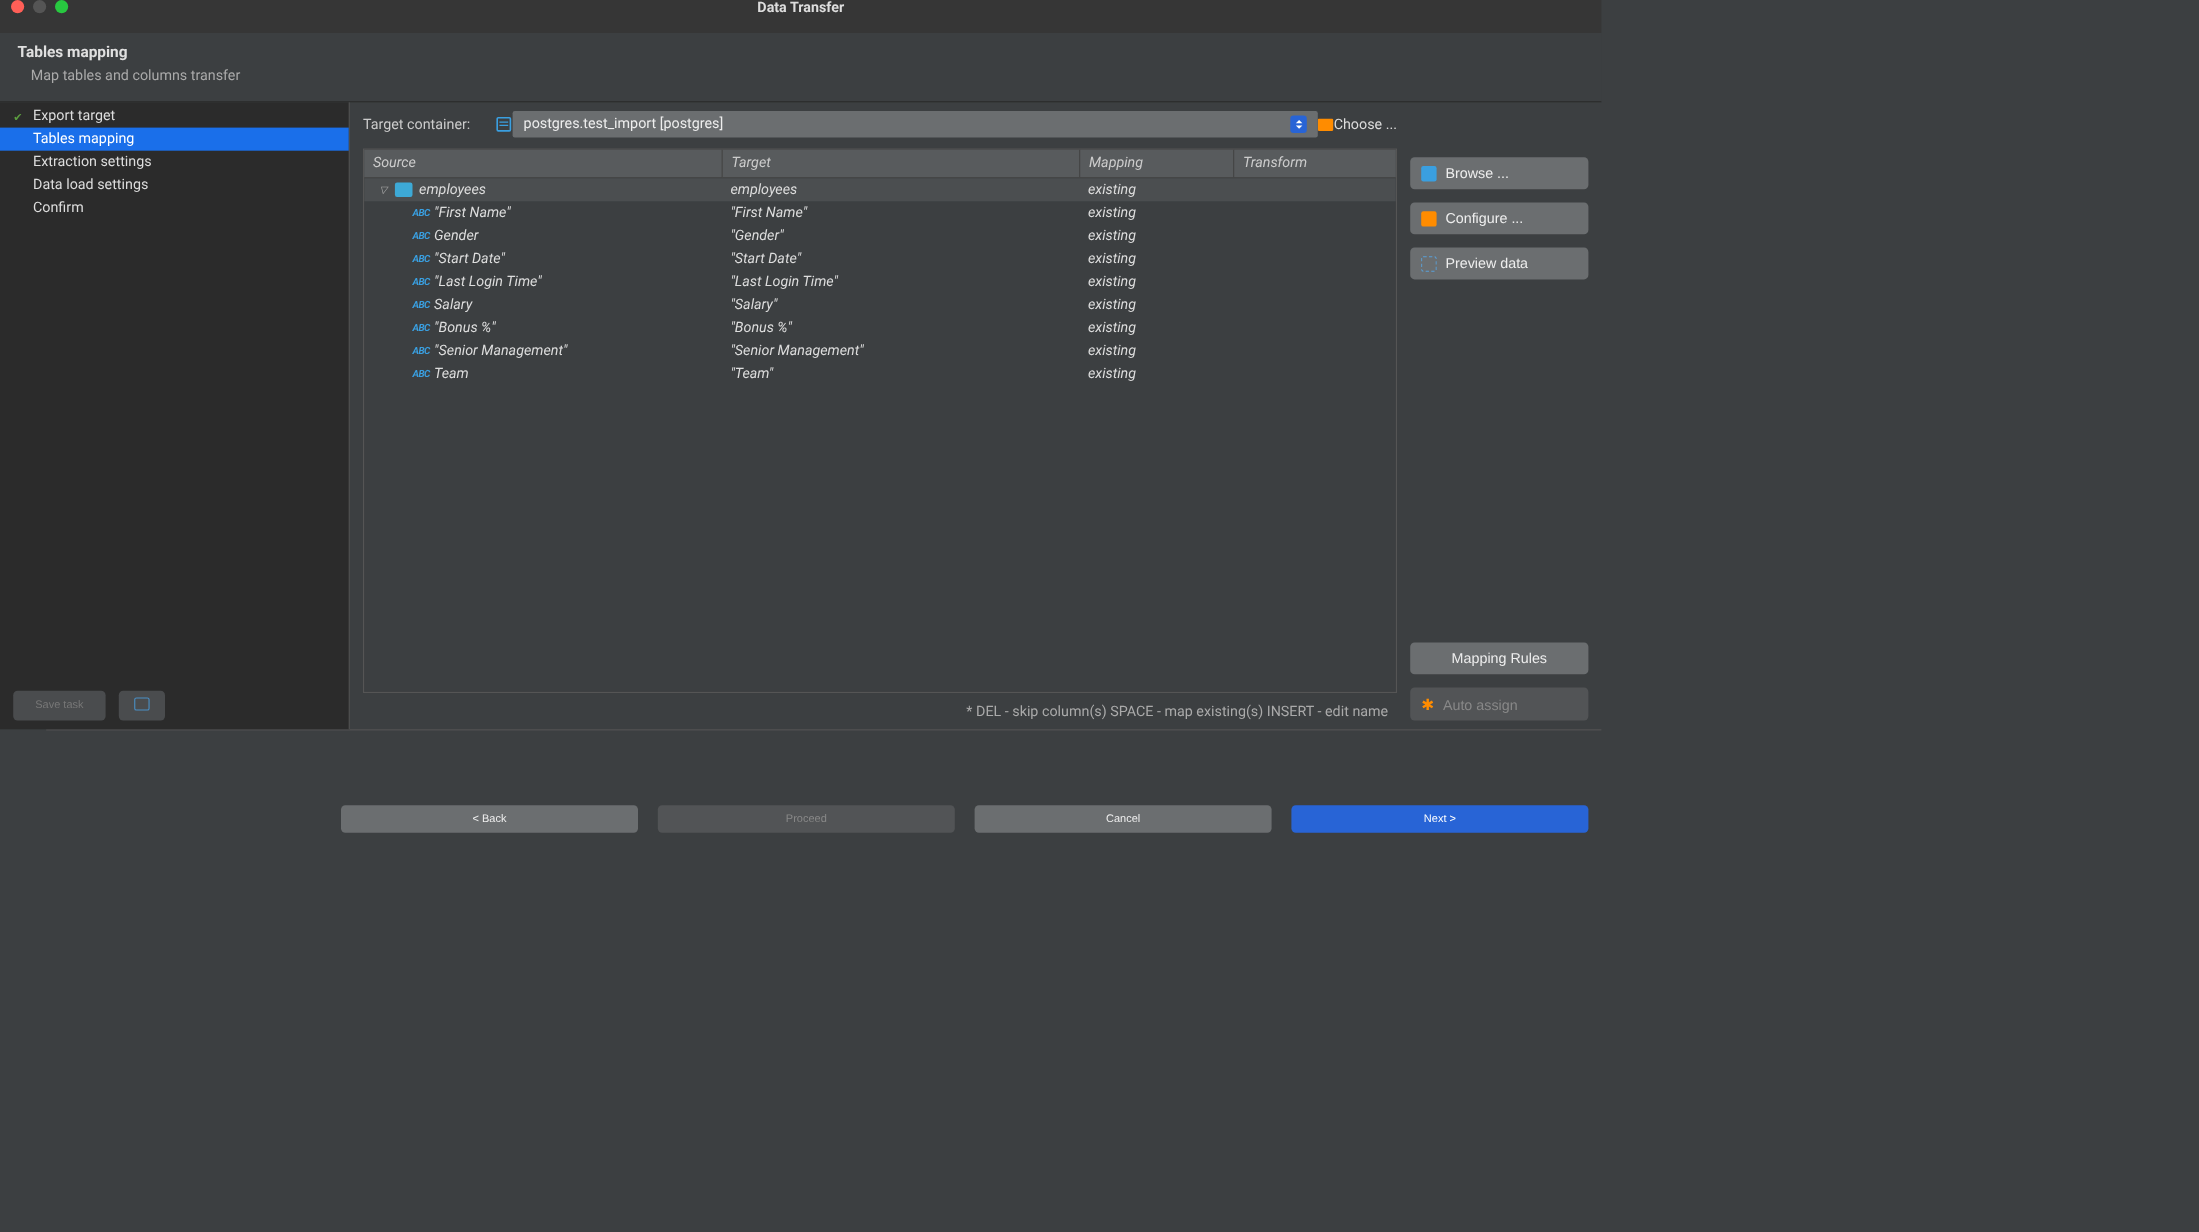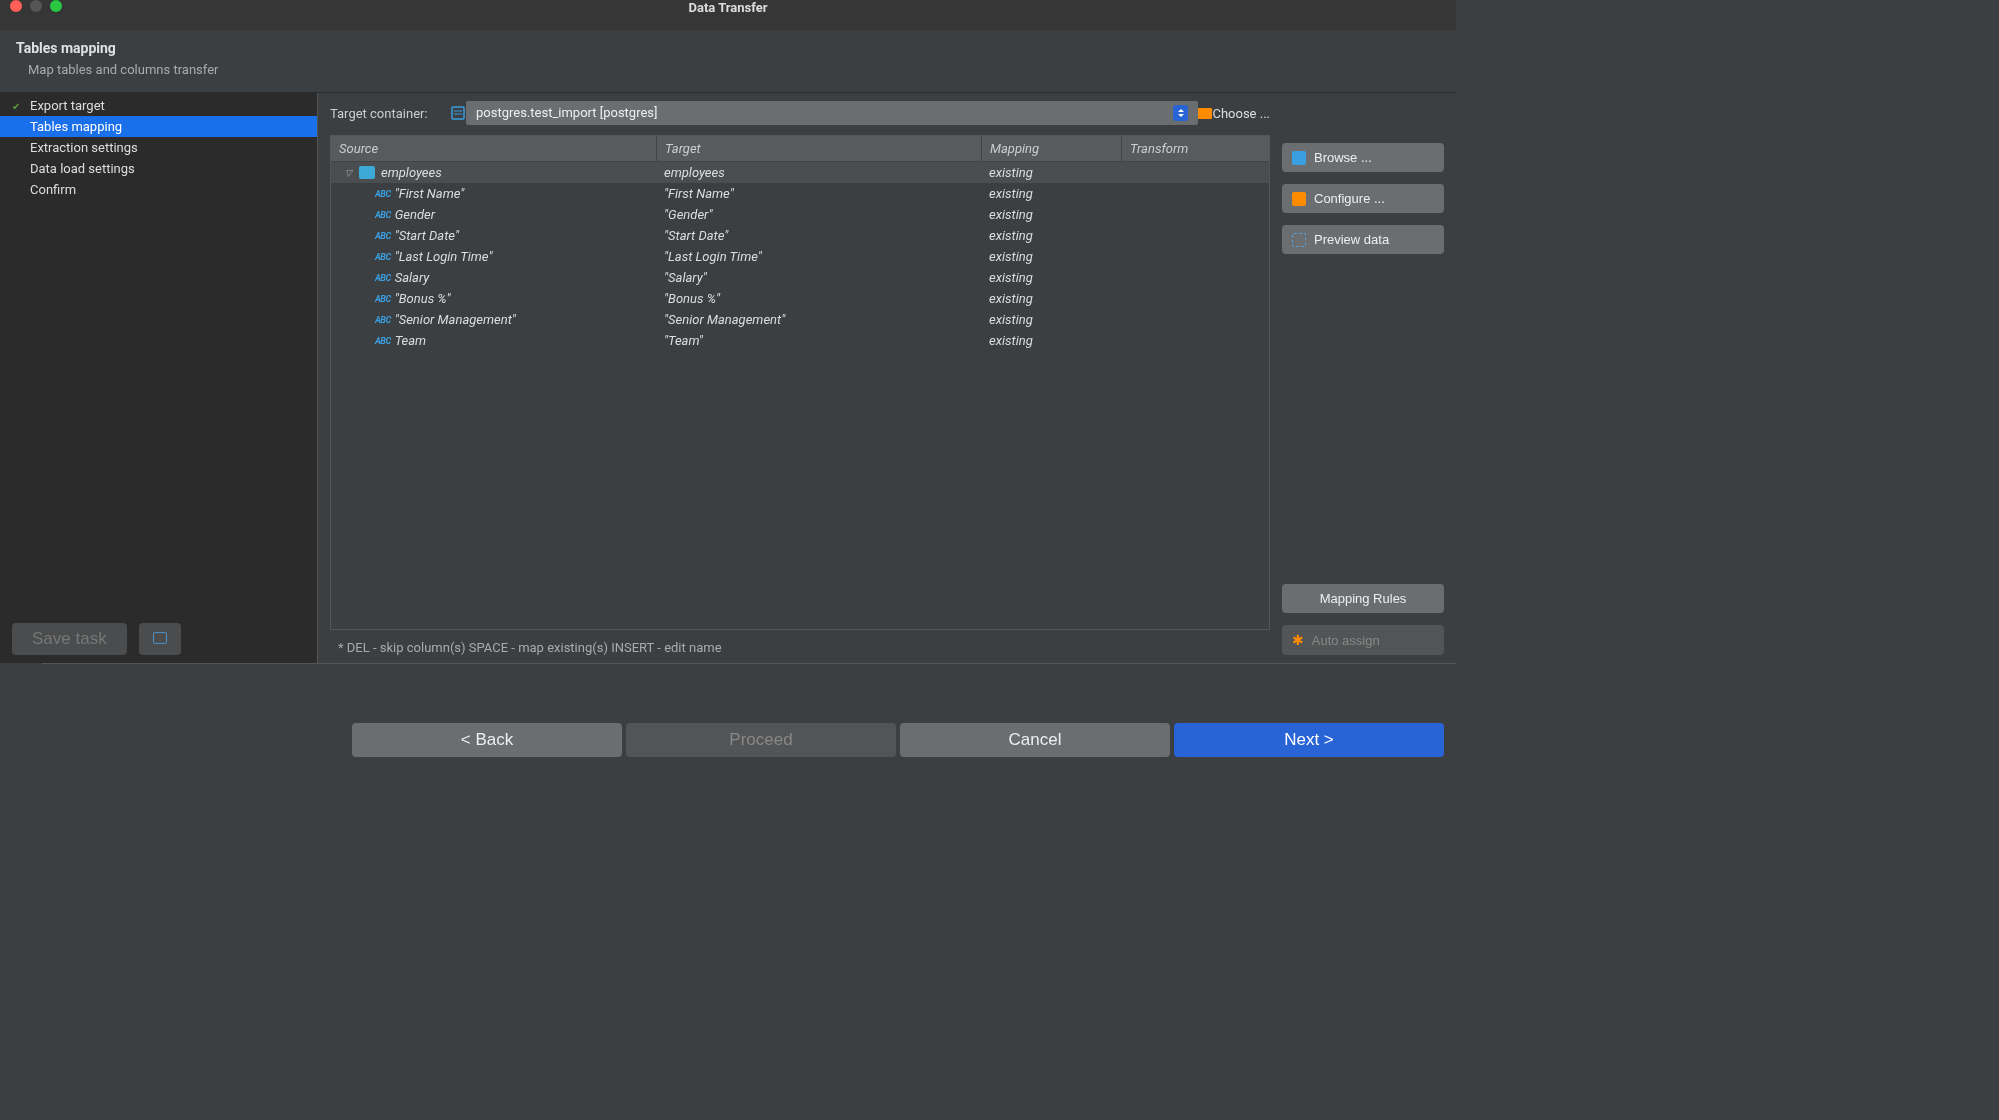--- a/index.html
+++ b/index.html
@@ -69,21 +69,21 @@
   padding: 8px 12px;
   display: flex;
   gap: 12px;
 }
 .btn {
   background: #5a5d5f;
   color: #ccc;
   border: none;
   border-radius: 4px;
   padding: 6px 20px;
-  font-size: 17px;
+  font-size: 10px;
   cursor: pointer;
 }
 .btn.disabled { background: #4a4c4e; color: #777; }
 .btn.icon-only { padding: 6px 14px; }
 .content {
   flex: 1;
   padding: 8px 12px;
   display: flex;
   gap: 12px;
 }
@@ -197,20 +197,21 @@
   color: #3a9fe0;
   font-size: 9px;
   font-weight: bold;
   margin-right: 4px;
   letter-spacing: -0.5px;
 }
 .hint {
   color: #aaa;
   font-size: 13px;
   padding: 10px 8px 0 8px;
+  text-align: right;
 }
 .right-panel {
   width: 162px;
   display: flex;
   flex-direction: column;
   gap: 12px;
   padding-top: 42px;
 }
 .right-btn {
   background: #6b6e70;
@@ -233,21 +234,21 @@
 .ic-orange { background: #ff8c00; }
 .ic-dash { border: 1px dashed #5aa0d8; }
 .ic-star { color: #ff8c00; font-size: 14px; }
 .footer {
   border-top: 1px solid #555;
   height: 118px;
   display: flex;
   align-items: flex-end;
   justify-content: flex-end;
   padding: 0 12px 24px 0;
-  gap: 4px;
+  gap: 18px;
   margin-left: 42px;
 }
 .footer .btn {
   width: 270px;
   padding: 7px 0;
   text-align: center;
   background: #6b6e70;
   color: #eee;
 }
 .footer .btn.primary { background: #2864d6; color: #fff; }

